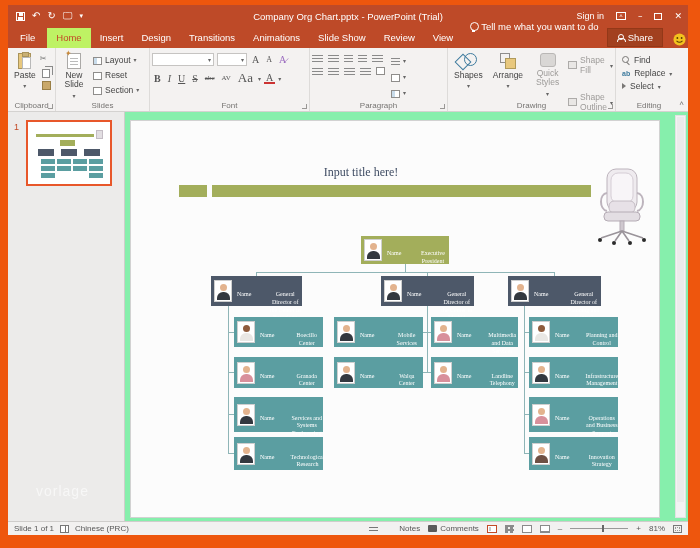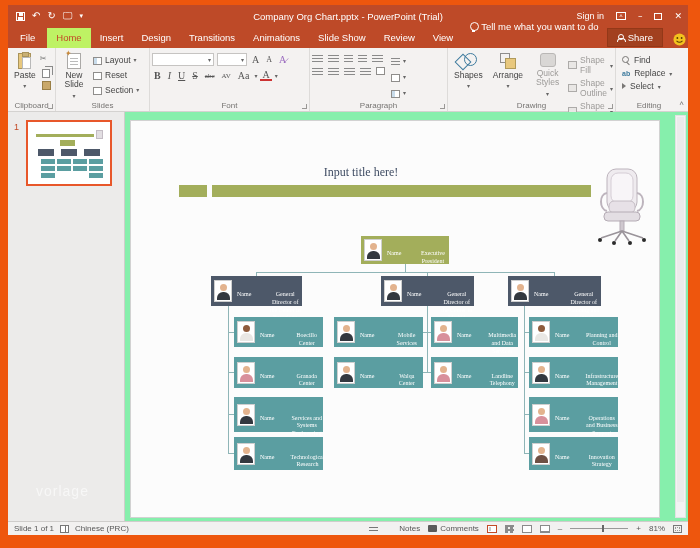--- a/index.html
+++ b/index.html
@@ -66,21 +66,21 @@
   .pgrid { display:flex; gap:6px; }
   .pcol { display:flex; flex-direction:column; gap:5px; padding-top:4px; }
   .prow { display:flex; align-items:center; gap:5px; }
   .i-shapes { width:22px; height:16px; position:relative; }
   .i-shapes:before { content:""; position:absolute; left:0; top:3px; width:10px; height:10px; border:1px solid #3E7B9E; transform:rotate(45deg); }
   .i-shapes:after { content:""; position:absolute; right:2px; top:0; width:11px; height:11px; border:1px solid #3E7B9E; border-radius:50%; }
   .i-arrange { width:16px; height:16px; position:relative; }
   .i-arrange:before { content:""; position:absolute; left:0; top:0; width:8px; height:8px; border:1px solid #8F8D8B; background:#F4F2F1; }
   .i-arrange:after { content:""; position:absolute; left:5px; top:5px; width:9px; height:9px; background:#E8C87E; border:1px solid #B09A5A; }
   .i-qstyle { width:16px; height:14px; background:#D9D7D5; border:1px solid #B9B7B5; border-radius:3px; }
-  .shp-rows { display:flex; flex-direction:column; gap:3px; padding-top:4px; }
+  .shp-rows { display:flex; flex-direction:column; gap:17px; padding-top:4px; }
   .shp { display:flex; align-items:center; gap:3px; color:#9D9B99; }
   .i-shp { width:9px; height:8px; border:1px solid #ADABA9; background:#E9E7E5; flex:none; }
   .ed-rows { display:flex; flex-direction:column; gap:3px; padding:4px 4px 0; }
   .ed { display:flex; align-items:center; gap:4px; color:#444; }
   .i-find { width:8px; height:8px; position:relative; flex:none; }
   .i-find:before { content:""; position:absolute; left:0; top:0; width:5px; height:5px; border:1px solid #7A7876; border-radius:50%; }
   .i-find:after { content:""; position:absolute; right:0; bottom:0; width:4px; height:1px; background:#7A7876; transform:rotate(45deg); }
   .i-replace { font-size:7px; color:#3E7B9E; font-weight:bold; }
   .i-select { width:0; height:0; border-left:4px solid #7A7876; border-top:3px solid transparent; border-bottom:3px solid transparent; }
   .collapse { position:absolute; right:4px; bottom:3px; font-size:8px; color:#767472; }
@@ -242,21 +242,21 @@
         <span class="fbtn" style="font-size:8px">A</span>
         <span class="fbtn" style="color:#9A6ABF">A̷</span>
       </div>
       <div class="frow" style="margin-top:4px">
         <span class="fbtn" style="font-weight:bold">B</span>
         <span class="fbtn" style="font-style:italic">I</span>
         <span class="fbtn" style="text-decoration:underline">U</span>
         <span class="fbtn" style="text-decoration:line-through">S</span>
         <span class="fbtn" style="font-size:7px;text-decoration:line-through">abc</span>
         <span class="fbtn" style="font-size:7px">AV</span>
-        <span class="fbtn" style="font-size:10px">Aa</span>
+        <span class="fbtn" style="font-size:13px">Aa</span>
         <span class="caret">▾</span>
         <span class="fbtn" style="border-bottom:2px solid #C33;line-height:9px">A</span>
         <span class="caret">▾</span>
       </div>
       <span class="glabel">Font</span>
       <span class="dlg"></span>
     </div>
 
     <div class="rgroup" style="width:138px">
       <div class="pgrid">

